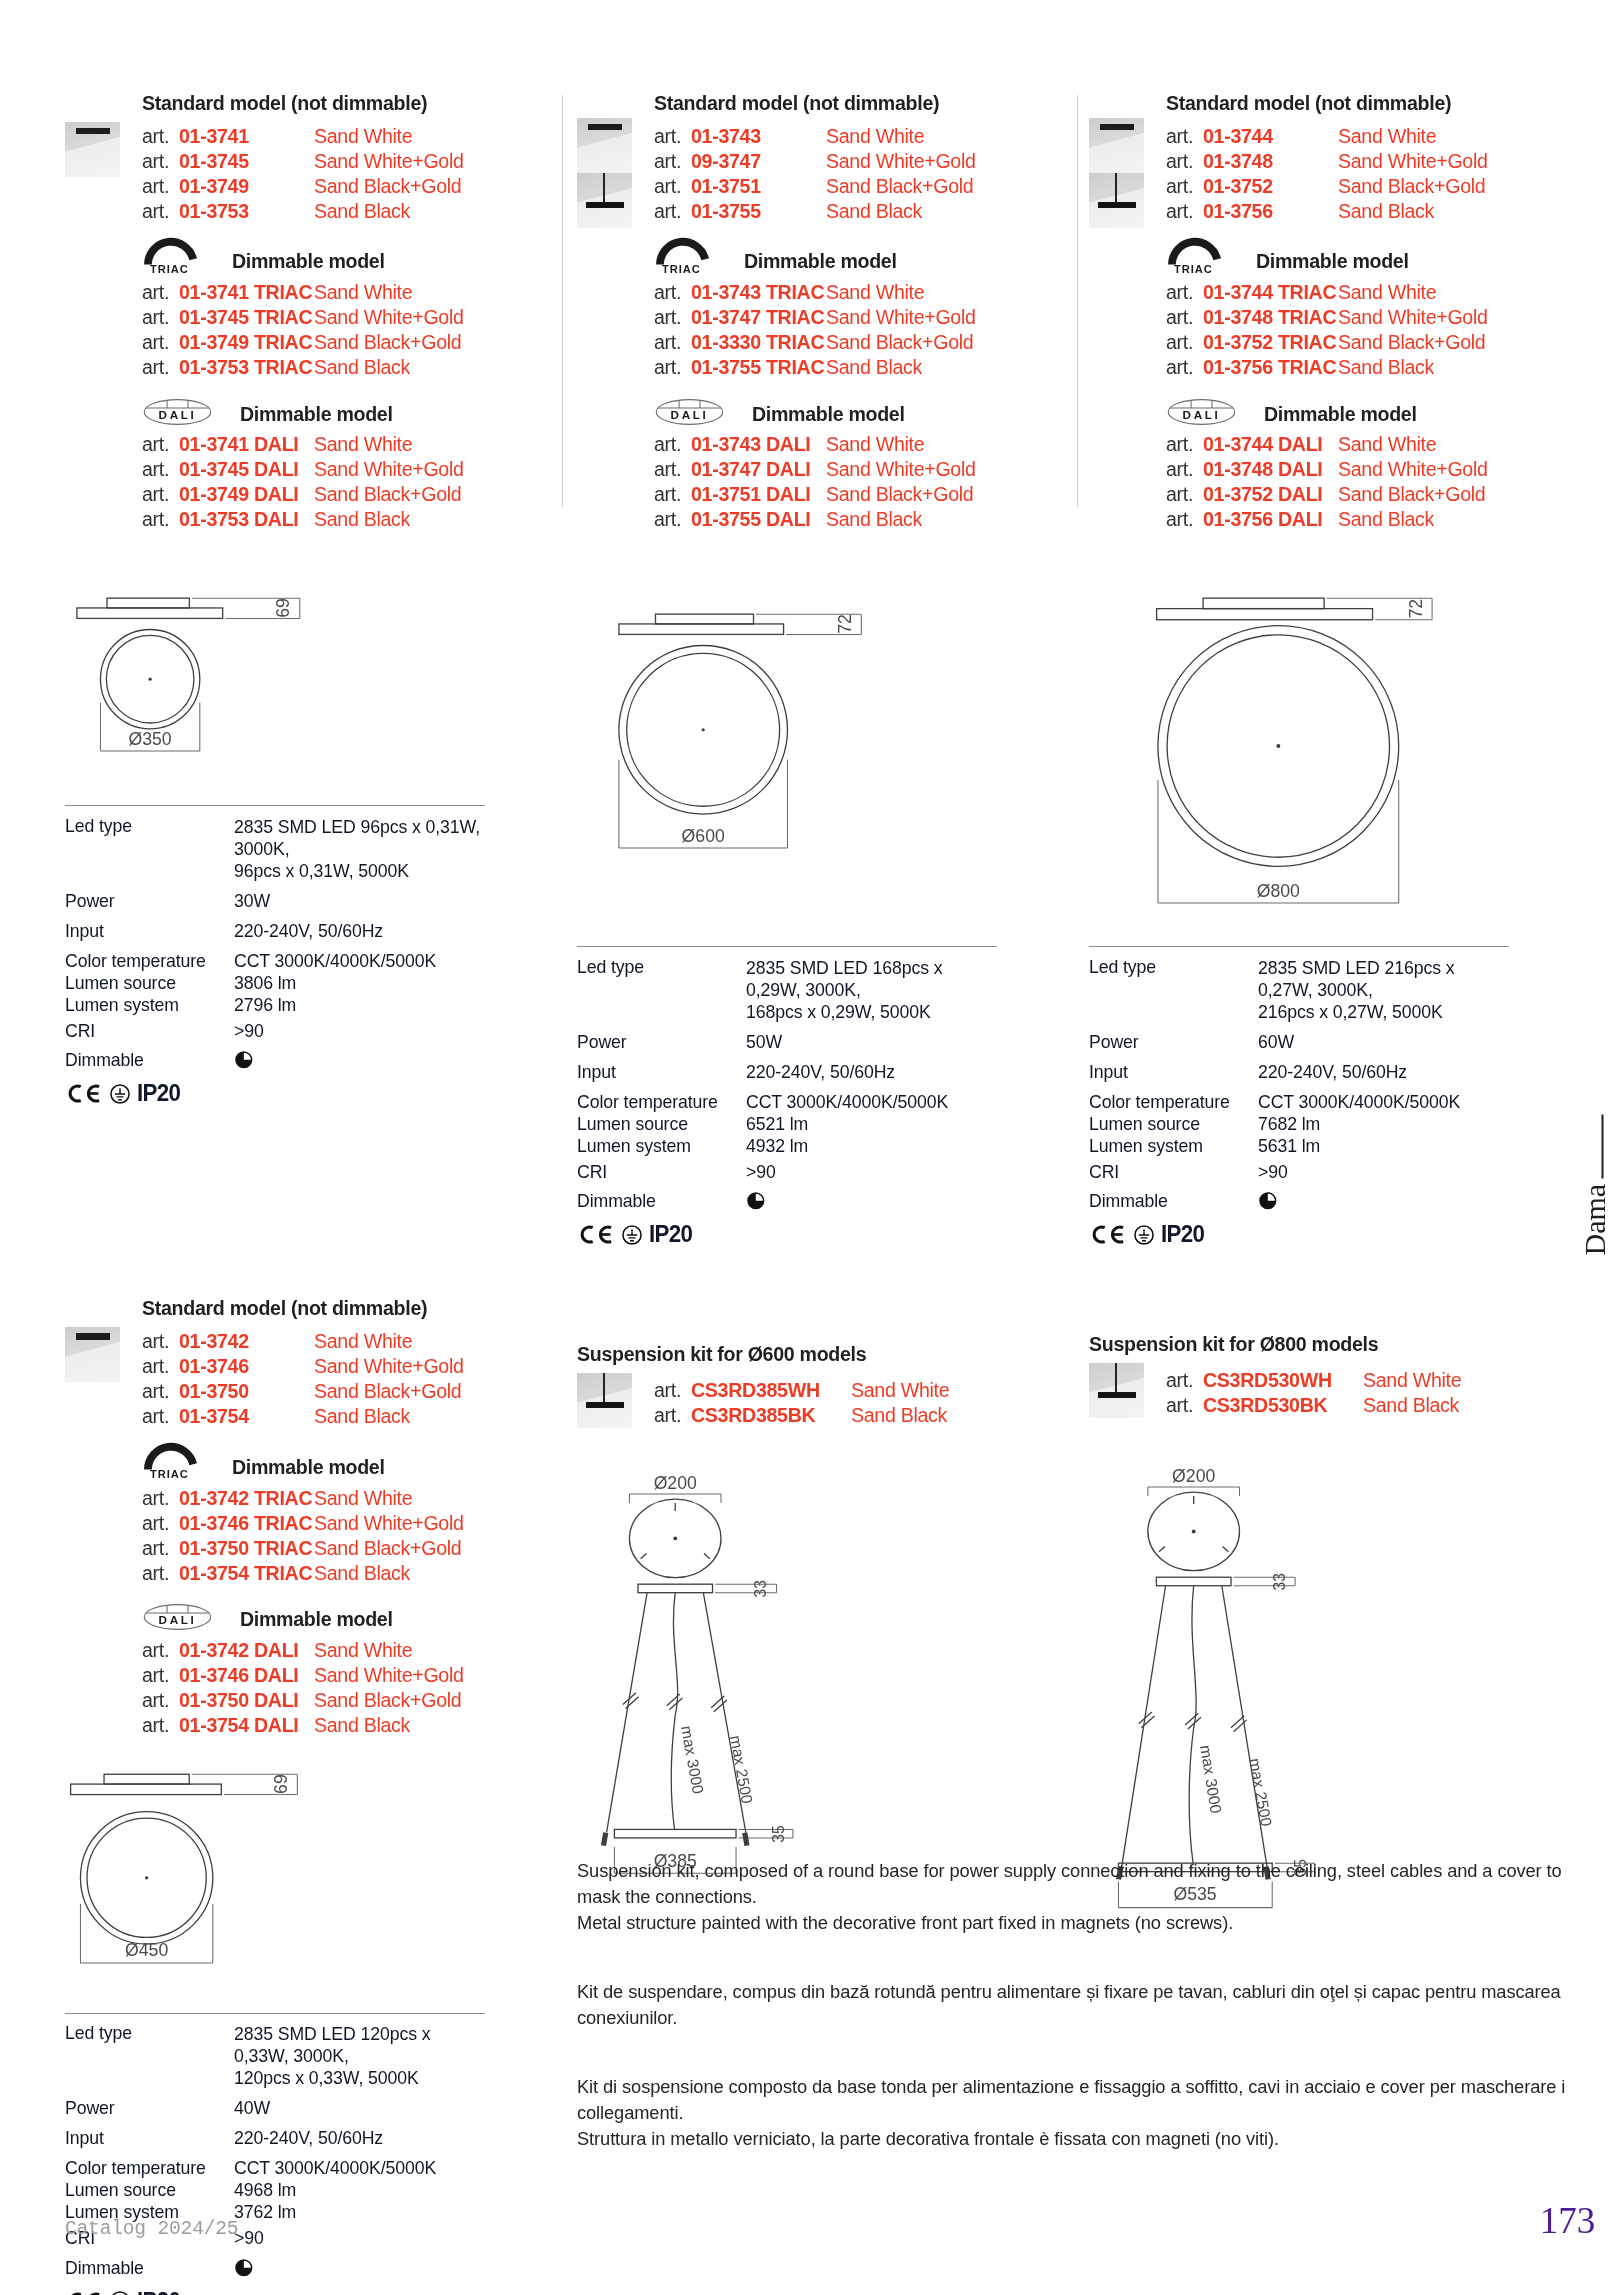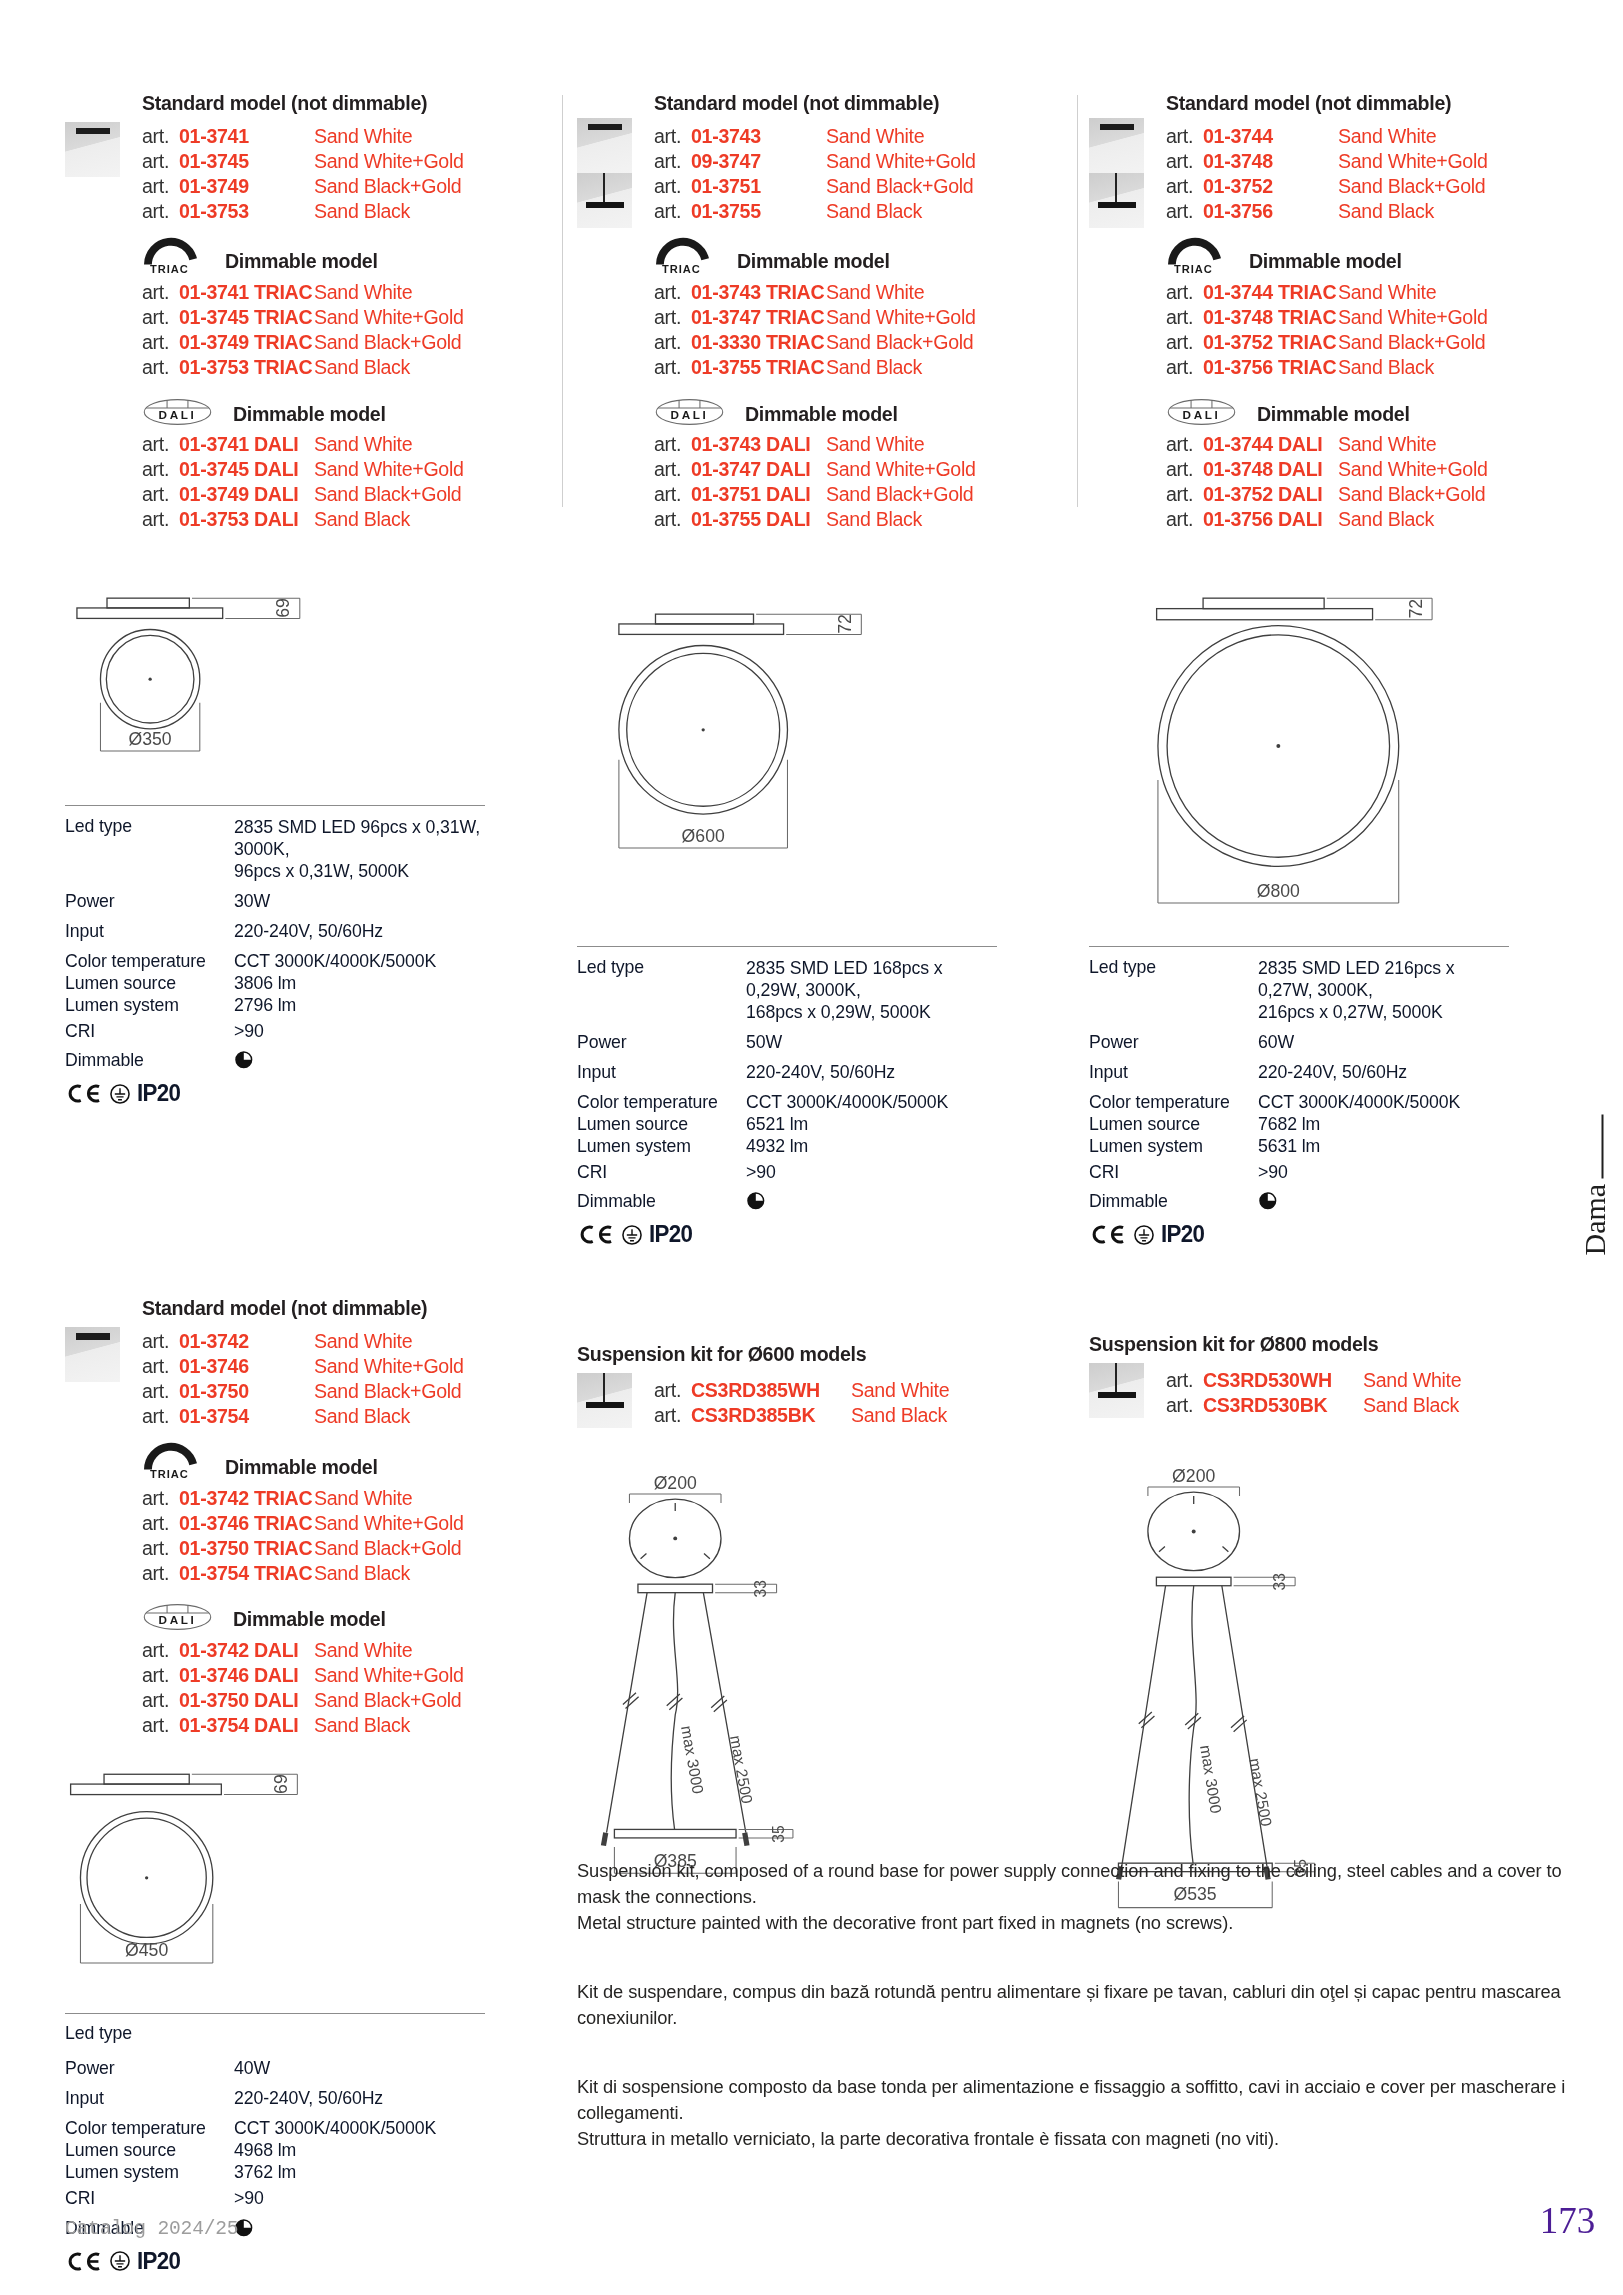--- a/index.html
+++ b/index.html
@@ -18,21 +18,21 @@
   .thumb.pendant::before{content:"";position:absolute;top:0;left:26px;width:2px;height:29px;background:#222;}
   .thumb.pendant::after{content:"";position:absolute;top:29px;left:8.5px;width:38px;height:5.9px;background:#141414;}
 
   .std-head,.dim-title,.susp-head{font-size:19.6px;font-weight:bold;margin:0;letter-spacing:-0.3px;}
   .std-head{margin-bottom:6.5px;height:26px;}
   .art-row{display:flex;height:25px;align-items:baseline;font-size:19.6px;letter-spacing:-0.3px;white-space:nowrap;}
   .art-lbl{width:37px;color:#333;flex:none;}
   .art-code{width:135px;font-weight:bold;color:var(--red);flex:none;}
   .susp-rows .art-code{width:160px;}
   .art-fin{color:var(--red);}
-  .dim-head{display:flex;align-items:flex-end;gap:20px;margin:9.2px 0 6.5px;height:41px;}
+  .dim-head{display:flex;align-items:flex-end;gap:27px;margin:9.2px 0 6.5px;height:41px;}
   .dim-head.dali{height:34px;margin-top:11.8px;}
   .dim-title{padding-bottom:1.3px;}
 
   .spec{border-top:1.3px solid #8c8c8c;padding-top:9.2px;width:420px;font-size:17.7px;color:#0f172a;}
   .srow{display:flex;min-height:26px;align-items:flex-start;letter-spacing:-0.1px;}
   .srow .lbl{width:169px;flex:none;}
   .srow.grp{min-height:22px;}
   .srow.led{margin-bottom:9.2px;}
   .srow.led .val{line-height:22px;}
   .srow.mb{margin-bottom:3.9px;}
@@ -350,20 +350,21 @@
         </g>
         <circle cx="120" cy="172" r="2.5" fill="#3f3f3f"></circle>
         <text class="dtx" x="334" y="29" text-anchor="middle" transform="rotate(-90 334 29)">69</text>
         <text class="dtx" x="120" y="292" text-anchor="middle">Ø450</text>
       </svg>
     </div>
 
     <div class="spec" style="margin-top:44px">
       <div class="srow led">
           <span class="lbl">Led type</span>
+        <span class="val"><span>2835 SMD LED  120pcs x 0,33W, 3000K,</span><br><span>120pcs x 0,33W, 5000K</span></span>
         </div>
       <div class="srow mb">
           <span class="lbl">Power</span>
           <span class="val">40W</span>
         </div>
       <div class="srow mb">
           <span class="lbl">Input</span>
           <span class="val">220-240V, 50/60Hz</span>
         </div>
       <div class="srow grp">

